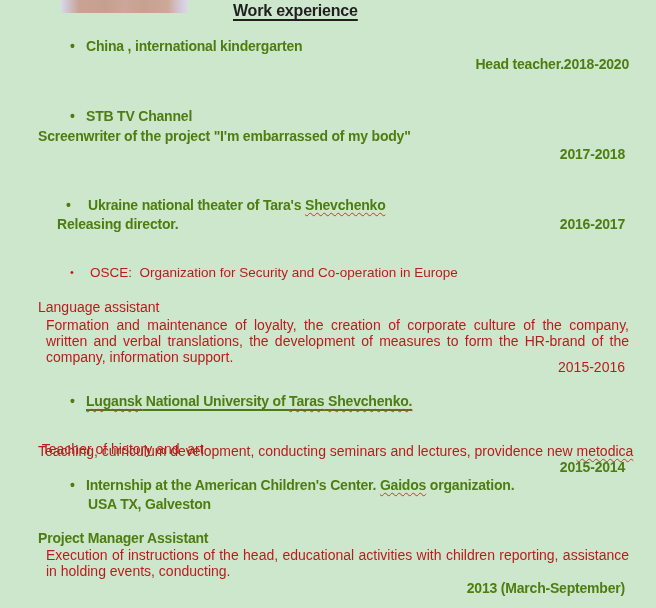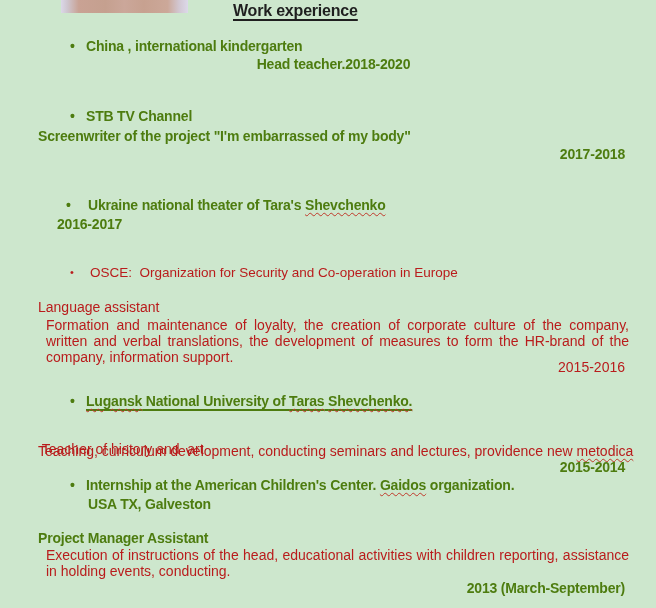--- a/index.html
+++ b/index.html
@@ -19,21 +19,21 @@
       #cba79a 50%, #c7a190 65%, #cca899 84%, #d2c7d2 93%, #dcd9e9 100%);
   }
   .title{
     left:194px;top:2px;
     font-size:16px;font-weight:bold;letter-spacing:-0.2px;
     text-decoration:underline;text-decoration-thickness:2px;text-underline-offset:3px;margin-left:39px;
   }
   .b{font-weight:bold;font-size:14px;letter-spacing:-0.2px;color:#4d7c0f;}
   .r{font-weight:normal;font-size:14px;color:#b91c1c;}
   .pre{white-space:pre-wrap;}
-  .row{display:flex;justify-content:center;left:38px;right:27px;}
+  .row{display:flex;justify-content:flex-end;left:38px;right:27px;}
   .row-indent{display:flex;justify-content:space-between;left:57px;right:31px;}
   .bullet{display:inline-block;width:16px;}
   .bullet-sm{display:inline-block;width:20px;font-size:11px;vertical-align:1px;}
   .para{
     left:46px;width:583px;
     text-align:justify;line-height:16px;
   }
   .date-right{right:31px;text-align:right;}
   .u{text-decoration:underline;text-decoration-thickness:1.5px;text-underline-offset:3px;}
   .sq{
@@ -71,20 +71,21 @@
   <span>Screenwriter of the project "I'm embarrassed of my body"</span>
 </div>
 <div class="abs b date-right" style="top:146px;">
   <span>2017-2018</span>
 </div>
 
 <div class="abs b" style="left:66px;top:197px;">
   <span class="bullet" style="width:22px;">•</span><span class="pre">Ukraine national theater of Tara's </span><span class="sq">Shevchenko</span>
 </div>
 <div class="abs row-indent" style="top:216px;">
+  <span class="b">Releasing director.</span>
   <span class="b">2016-2017</span>
 </div>
 
 <div class="abs r" style="left:70px;top:265px;font-size:13.5px;">
   <span class="bullet-sm">•</span><span class="pre">OSCE:  Organization for Security and Co-operation in Europe</span>
 </div>
 <div class="abs r" style="left:38px;top:299px;">
   <span>Language assistant</span>
 </div>
 <div class="abs r para" style="top:317px;">Formation and maintenance of loyalty, the creation of corporate culture of the company, written and verbal translations, the development of measures to form the HR-brand of the company, information support.</div>

